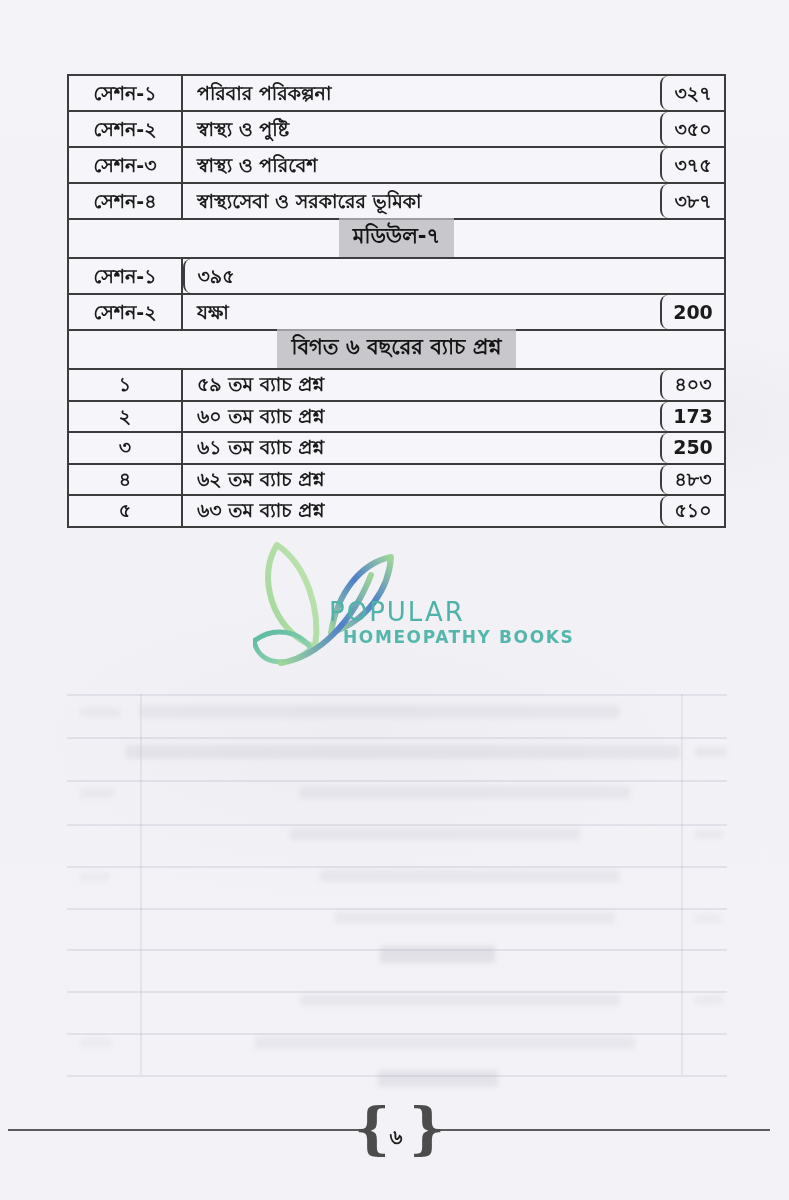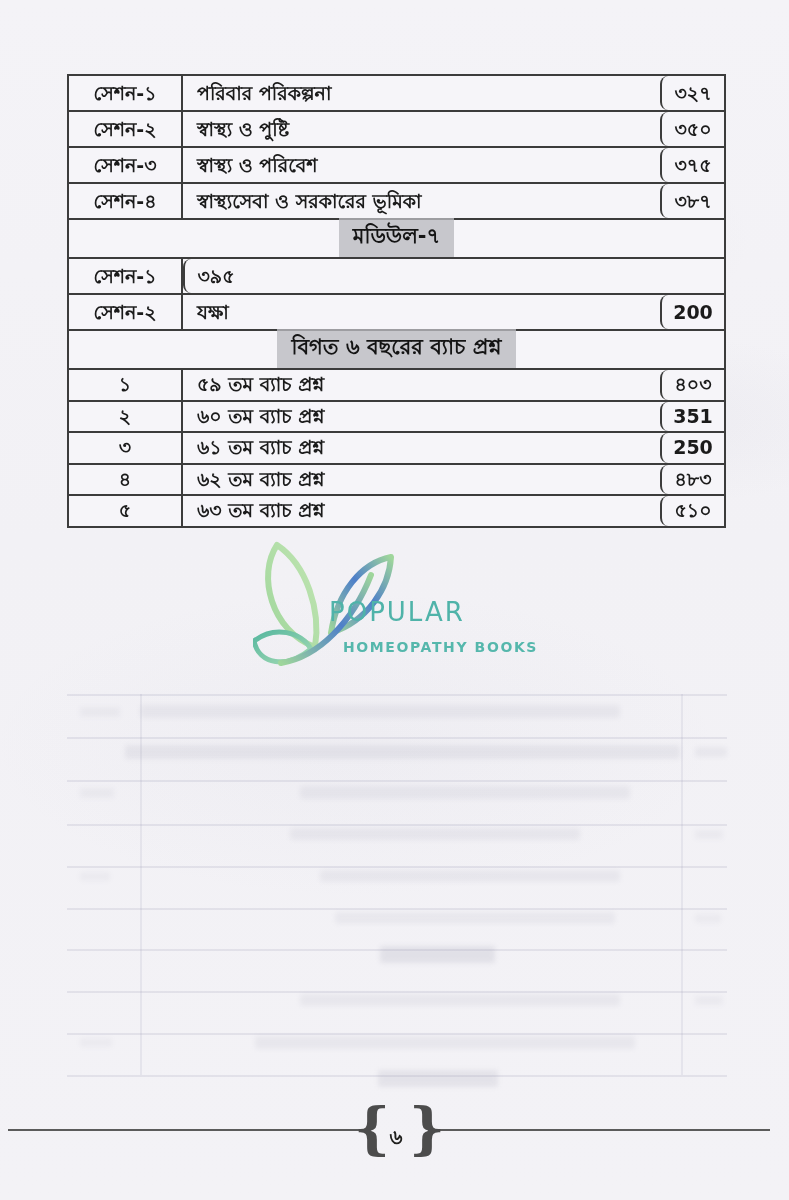--- a/index.html
+++ b/index.html
@@ -37,21 +37,21 @@
   }
 
   
   .logo{position:absolute;left:253px;top:535px;width:330px;height:140px;}
   .logo svg{position:absolute;left:0;top:0;}
   .logo-word{
     position:absolute;left:76px;top:62px;font-size:26px;font-weight:400;
     letter-spacing:2px;color:#4fb3a9;
   }
   .logo-sub{
-    position:absolute;left:90px;top:104px;font-size:14px;font-weight:800;
+    position:absolute;left:90px;top:92px;font-size:17px;font-weight:800;
     letter-spacing:1.6px;color:#55b7ac;
   }
 
   
   .bleed{position:absolute;inset:0;pointer-events:none;}
   .g-bar{position:absolute;background:#8a8aa0;filter:blur(2.5px);border-radius:2px;}
   .g-line{position:absolute;height:1.5px;background:rgba(150,150,175,.18);}
   .g-vline{position:absolute;width:1.5px;background:rgba(150,150,175,.14);}
 
   
@@ -111,21 +111,21 @@
         <span class="hl">বিগত ৬ বছরের ব্যাচ  প্রশ্ন</span>
       </div>
       <div class="t-row h-b">
         <div class="cell c1">১</div>
         <div class="cell c2">৫৯ তম ব্যাচ  প্রশ্ন</div>
         <div class="cell c3">৪০৩</div>
       </div>
       <div class="t-row h-b">
         <div class="cell c1">২</div>
         <div class="cell c2">৬০ তম ব্যাচ  প্রশ্ন</div>
-        <div class="cell c3">351</div>
+        <div class="cell c3">173</div>
       </div>
       <div class="t-row h-b">
         <div class="cell c1">৩</div>
         <div class="cell c2">৬১ তম ব্যাচ  প্রশ্ন</div>
         <div class="cell c3">250</div>
       </div>
       <div class="t-row h-b">
         <div class="cell c1">৪</div>
         <div class="cell c2">৬২ তম ব্যাচ  প্রশ্ন</div>
         <div class="cell c3">৪৮৩</div>

